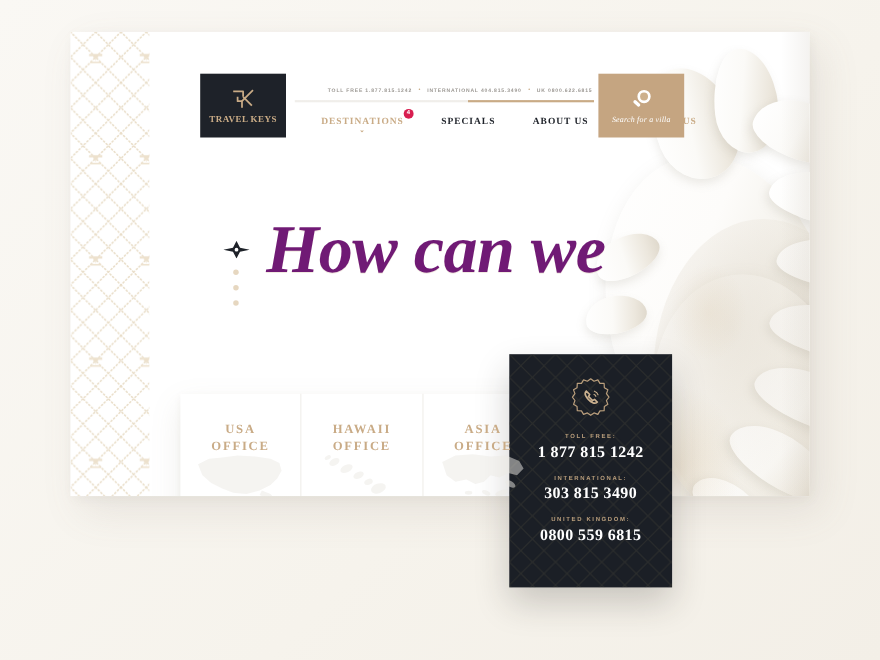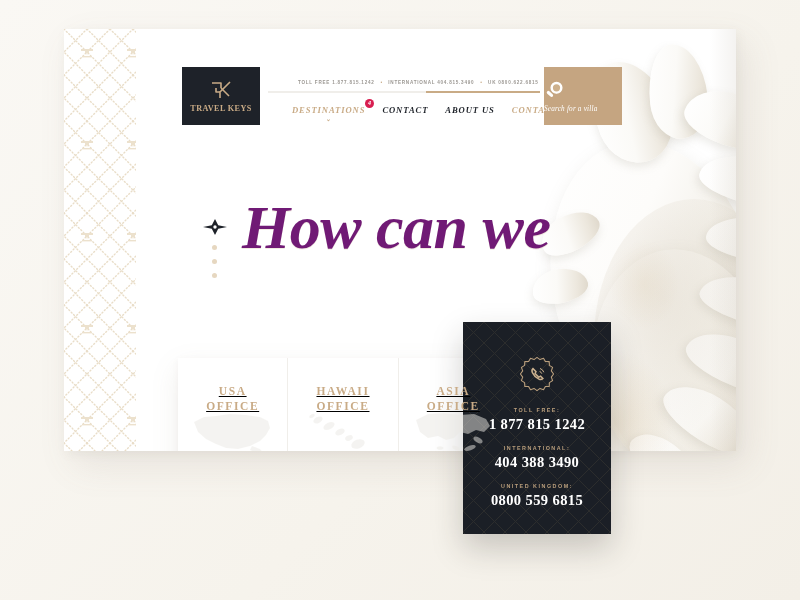--- a/index.html
+++ b/index.html
@@ -112,23 +112,22 @@
 
   #divider {
     position: absolute; left: 86px; top: 24px;
     width: 272px; height: 2px;
     background: linear-gradient(to right, #f0eeea 0%, #f0eeea 58%, #c9ab86 58%, #c9ab86 100%);
   }
 
   #nav {
     position: absolute; left: 86px; top: 31px;
     width: 290px; height: 24px;
-    display: flex; align-items: center; gap: 17px;
+    display: flex; align-items: center; gap: 34px;
     padding-left: 24px;
-    font-style: italic;
   }
   .nav-item {
     position: relative;
     font-family: "Liberation Serif", serif;
     font-size: 8.6px; font-weight: 700;
     letter-spacing: .9px;
     color: #1e2229;
     white-space: nowrap;
     cursor: pointer;
   }
@@ -145,21 +144,21 @@
   #nav-chevron {
     position: absolute; left: 50%; transform: translateX(-50%);
     top: 11px; color: #c9ab86; font-size: 6px; line-height: 1;
   }
 
   #search-btn {
     position: absolute; right: 0; top: 0;
     width: 78px; height: 58px;
     background: #c5a581;
     display: flex; flex-direction: column;
-    align-items: flex-start; justify-content: center;
+    align-items: center; justify-content: center;
     gap: 4px; cursor: pointer;
   }
   #search-icon { width: 21px; height: 21px; display:block; }
   #search-label {
     font-family: "Liberation Serif", serif;
     font-style: italic; font-size: 7.2px;
     color: #ffffff; letter-spacing: .2px;
     white-space: nowrap;
   }
 
@@ -179,26 +178,25 @@
   #deco { position: absolute; left: 139px; top: 190px; width: 24px; height: 62px; }
   #deco-star { position:absolute; left:0; top:0; width:24px; height:16px; }
   .deco-dot {
     position: absolute; left: 9px;
     width: 5px; height: 5px; border-radius: 50%;
     background: #e6d7c0;
   }
 
   
   #office-card {
-    position: absolute; left: 114px; top: 329px;
+    position: absolute; left: 100px; top: 329px;
     width: 330px; height: 146px;
     background: #ffffff;
     box-shadow: 0 10px 26px rgba(140,130,112,0.13), 0 2px 6px rgba(140,130,112,0.07);
     display: flex;
-    text-decoration: underline;
   }
   .office-col {
     position: relative;
     flex: 1;
     display: flex; flex-direction: column;
     align-items: center;
     padding-top: 26px;
     overflow: hidden;
   }
   .office-col + .office-col { border-left: 1px solid #f0eeea; }
@@ -236,21 +234,21 @@
     width: 148px; height: 212px;
     background: #1b1f26;
     overflow: hidden;
     box-shadow: 0 14px 30px rgba(40,38,34,0.22);
   }
   #contact-pattern { position: absolute; inset: 0; opacity: .55; }
   #contact-inner {
     position: relative; z-index: 2;
     display: flex; flex-direction: column;
     align-items: center;
-    padding-top: 34px;
+    padding-top: 21px;
   }
   #phone-badge { width: 36px; height: 36px; display:block; margin-bottom: 15px; }
   .contact-label {
     font-size: 5.4px; font-weight: 700;
     letter-spacing: 1.5px;
     color: #b99e7c;
     margin-bottom: 3px;
     white-space: nowrap;
   }
   .contact-number {
@@ -334,21 +332,21 @@
       </div>
 
       <div id="divider"></div>
 
       <nav id="nav">
         <span class="nav-item accent">
           <span>DESTINATIONS</span>
           <span id="nav-badge">4</span>
           <span id="nav-chevron">⌄</span>
         </span>
-        <span class="nav-item">CONTACT</span>
+        <span class="nav-item">SPECIALS</span>
         <span class="nav-item">ABOUT US</span>
         <span class="nav-item accent">CONTACT US</span>
       </nav>
 
       <div id="search-btn">
         <svg id="search-icon" viewBox="0 0 21 21">
           <circle cx="12.5" cy="7.8" r="5.4" fill="#ffffff" stroke="#ffffff" stroke-width="1.3"></circle>
           <circle cx="12.5" cy="7.8" r="3.6" fill="#cdb08c"></circle>
           <rect x="2.2" y="12.4" width="7.4" height="3.1" rx="1.5" fill="#ffffff" transform="rotate(42 5.9 14)"></rect>
         </svg>
@@ -437,20 +435,20 @@
       <svg id="phone-badge" viewBox="0 0 36 36">
         <path fill="none" stroke="#b99e7c" stroke-width="1.1" stroke-linejoin="round" d="M18 1.4 L21 3.6 L24.5 2.3 L26.4 5.5 L30.2 5.6 L30.4 9.4 L33.6 11.4 L32.3 14.9 L34.6 18 L32.3 21.1 L33.6 24.6 L30.4 26.6 L30.2 30.4 L26.4 30.5 L24.5 33.7 L21 32.4 L18 34.6 L15 32.4 L11.5 33.7 L9.6 30.5 L5.8 30.4 L5.6 26.6 L2.4 24.6 L3.7 21.1 L1.4 18 L3.7 14.9 L2.4 11.4 L5.6 9.4 L5.8 5.6 L9.6 5.5 L11.5 2.3 L15 3.6 Z"></path>
         <path fill="none" stroke="#cbb18f" stroke-width="1.5" stroke-linecap="round" d="M14 12.6 c-1.1 1.1 -1.3 2.6 -.6 4 1.4 2.9 3.6 5.1 6.5 6.5 1.4 .7 2.9 .5 4 -.6 l-2.3 -2.3 -1.9 .9 -3.6 -3.6 .9 -1.9 Z"></path>
         <path fill="none" stroke="#cbb18f" stroke-width="1" stroke-linecap="round" d="M21.4 12.6 a5 5 0 0 1 3.3 3.3 M21 15.6 a2.6 2.6 0 0 1 1.7 1.7"></path>
       </svg>
 
       <div class="contact-label">TOLL FREE:</div>
       <div class="contact-number">1 877 815 1242</div>
 
       <div class="contact-label">INTERNATIONAL:</div>
-      <div class="contact-number">404 388 3490</div>
+      <div class="contact-number">303 815 3490</div>
 
       <div class="contact-label">UNITED KINGDOM:</div>
       <div class="contact-number last">0800 559 6815</div>
     </div>
   </div>
 
 </div>
 
 </body></html>

